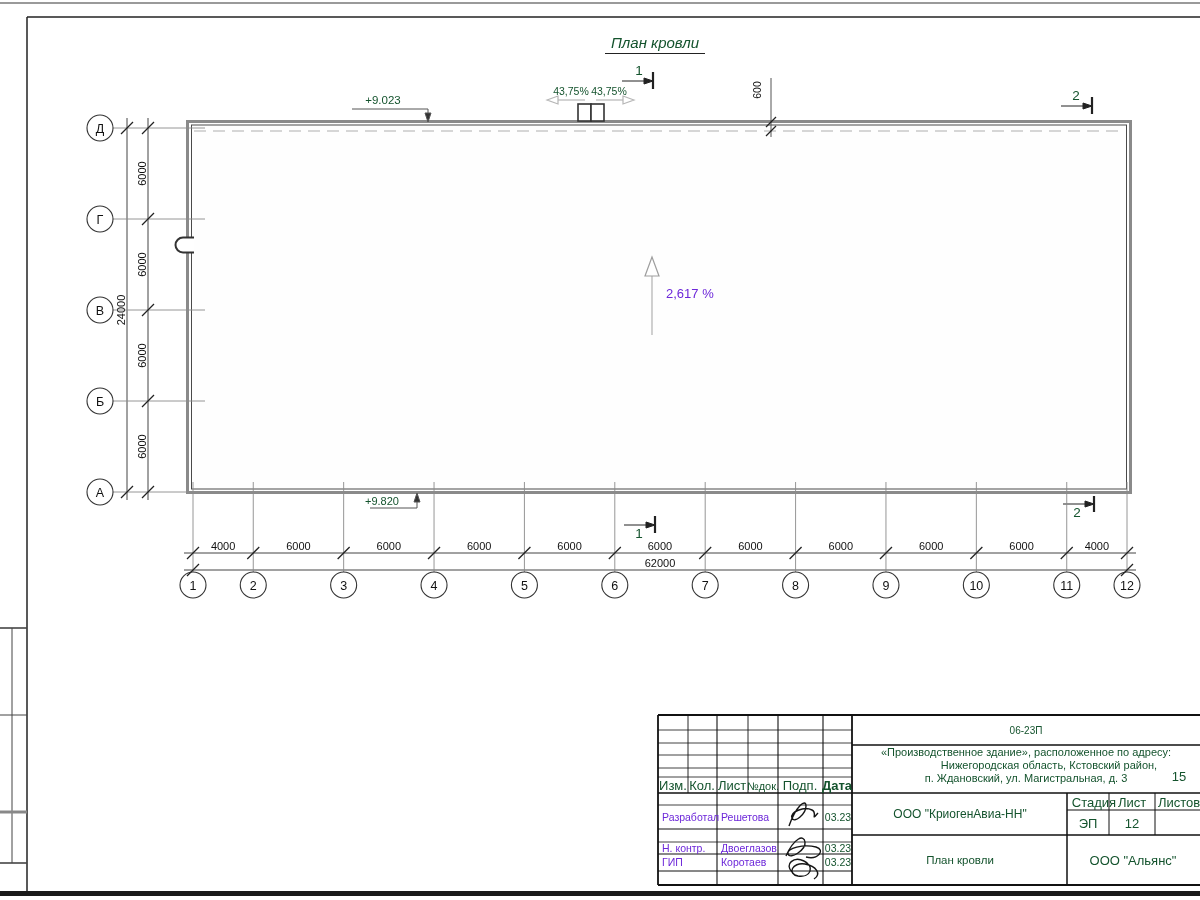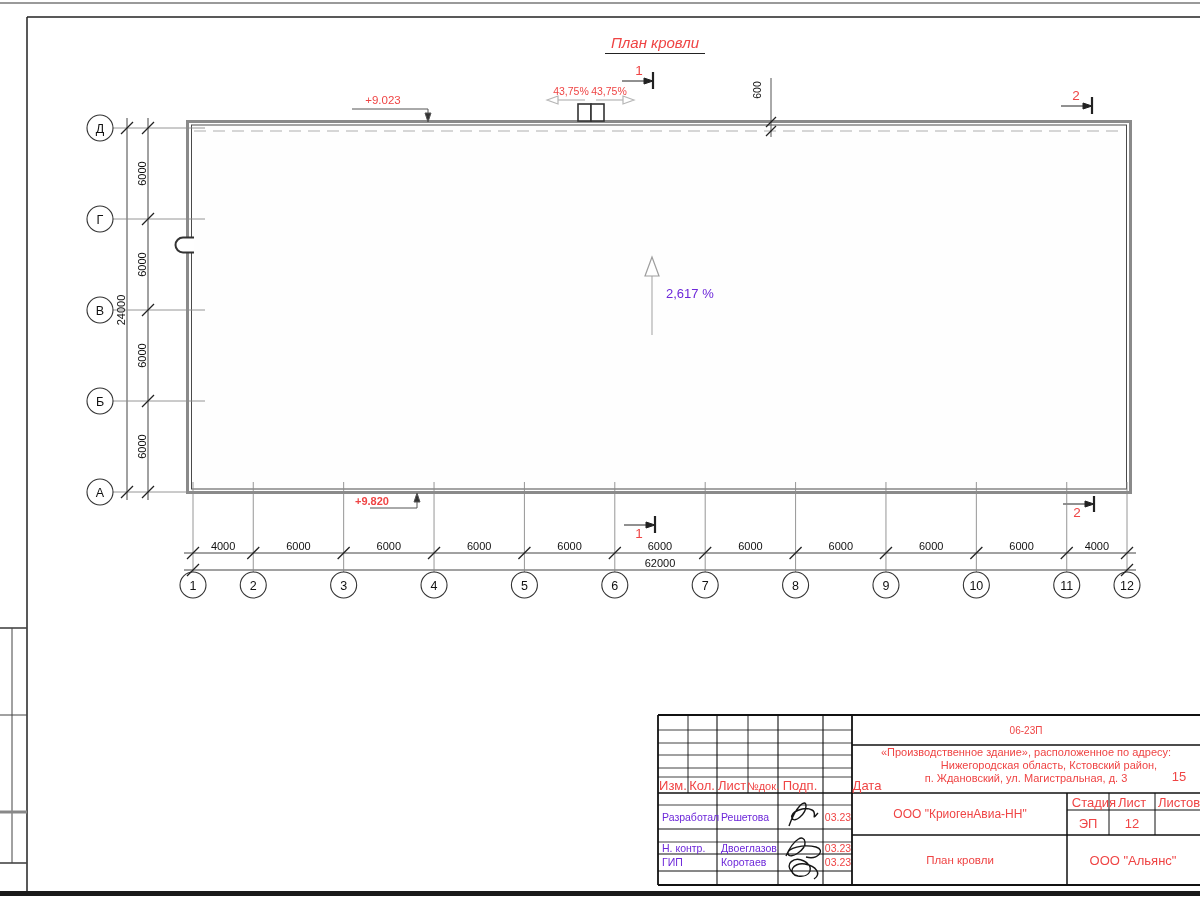--- a/index.html
+++ b/index.html
@@ -1,19 +1,19 @@
 <!DOCTYPE html>
 <html><head>
 <meta charset="utf-8">
 <style>
   html,body{margin:0;padding:0;background:#fff;}
   .page{position:relative;width:1200px;height:900px;background:#ffffff;overflow:hidden;
         font-family:"Liberation Sans","DejaVu Sans",sans-serif;color:#111;}
   svg{position:absolute;left:0;top:0;}
-  .lbl{position:absolute;transform:translate(-50%,-50%);white-space:nowrap;color:#ef4444;}
+  .lbl{position:absolute;transform:translate(-50%,-50%);white-space:nowrap;color:#14532d;}
   .lbl-l{position:absolute;transform:translateY(-50%);white-space:nowrap;color:#6d28d9;}
   .rot{position:absolute;transform:translate(-50%,-50%) rotate(-90deg);white-space:nowrap;color:#111;}
   .drw-title{font-size:15px;font-style:italic;border-bottom:1px solid #222;padding:0 6px 2px 6px;}
   .f9{font-size:11px;}  .f10{font-size:10.5px;} .f11{font-size:11px;} .f115{font-size:11.5px;}
   .f12{font-size:12px;} .f13{font-size:13px;} .f135{font-size:13.5px;} .f14{font-size:10px;}
   .tb-hdr{font-size:13px;} .addr{line-height:13px;text-align:center;}
 </style>
 </head>
 <body>
 
@@ -215,38 +215,38 @@
         <text x="142" y="446.5" font-size="11" fill="#111" text-anchor="middle" dominant-baseline="central" transform="rotate(-90 142 446.5)">6000</text>
         <line x1="121" y1="134" x2="133" y2="122" stroke="#222" stroke-width="1.3"></line>
         <line x1="121" y1="498" x2="133" y2="486" stroke="#222" stroke-width="1.3"></line>
         <text x="121" y="310" font-size="11" fill="#111" text-anchor="middle" dominant-baseline="central" transform="rotate(-90 121 310)">24000</text>
       </g>
     </svg>
 
 <div class="lbl drw-title" style="left:655px;top:44px;">План кровли</div>
 
 <div class="lbl f115" style="left:383px;top:100px;">+9.023</div>
-<div class="lbl f11" style="left:372px;top:501px;font-weight:bold;">+9.820</div>
+<div class="lbl f11" style="left:382px;top:501px;">+9.820</div>
 
 <div class="lbl f10" style="left:571px;top:91px;">43,75%</div>
 <div class="lbl f10" style="left:609px;top:91px;">43,75%</div>
 <div class="lbl-l f13" style="left:666px;top:293px;">2,617 %</div>
 <div class="rot f10" style="left:757px;top:90px;">600</div>
 
 <div class="lbl f135" style="left:639px;top:70px;">1</div>
 <div class="lbl f135" style="left:639px;top:533px;">1</div>
 <div class="lbl f135" style="left:1076px;top:95px;">2</div>
 <div class="lbl f135" style="left:1077px;top:512px;">2</div>
 
 <div class="lbl tb-hdr" style="left:673px;top:785px;">Изм.</div>
 <div class="lbl tb-hdr" style="left:702px;top:785px;">Кол.</div>
 <div class="lbl tb-hdr" style="left:732px;top:785px;">Лист</div>
 <div class="lbl f9" style="left:763px;top:786px;">№док.</div>
 <div class="lbl tb-hdr" style="left:800px;top:785px;">Подп.</div>
-<div class="lbl tb-hdr" style="left:867px;top:785px;">Дата</div>
+<div class="lbl tb-hdr" style="left:837px;top:785px;font-weight:bold;">Дата</div>
 
 <div class="lbl-l f10" style="left:662px;top:817px;">Разработал</div>
 <div class="lbl-l f10" style="left:721px;top:817px;">Решетова</div>
 <div class="lbl f10" style="left:838px;top:817px;">03.23</div>
 <div class="lbl-l f10" style="left:662px;top:848px;">Н. контр.</div>
 <div class="lbl-l f10" style="left:721px;top:848px;">Двоеглазов</div>
 <div class="lbl f10" style="left:838px;top:848px;">03.23</div>
 <div class="lbl-l f10" style="left:662px;top:862px;">ГИП</div>
 <div class="lbl-l f10" style="left:721px;top:862px;">Коротаев</div>
 <div class="lbl f10" style="left:838px;top:862px;">03.23</div>

